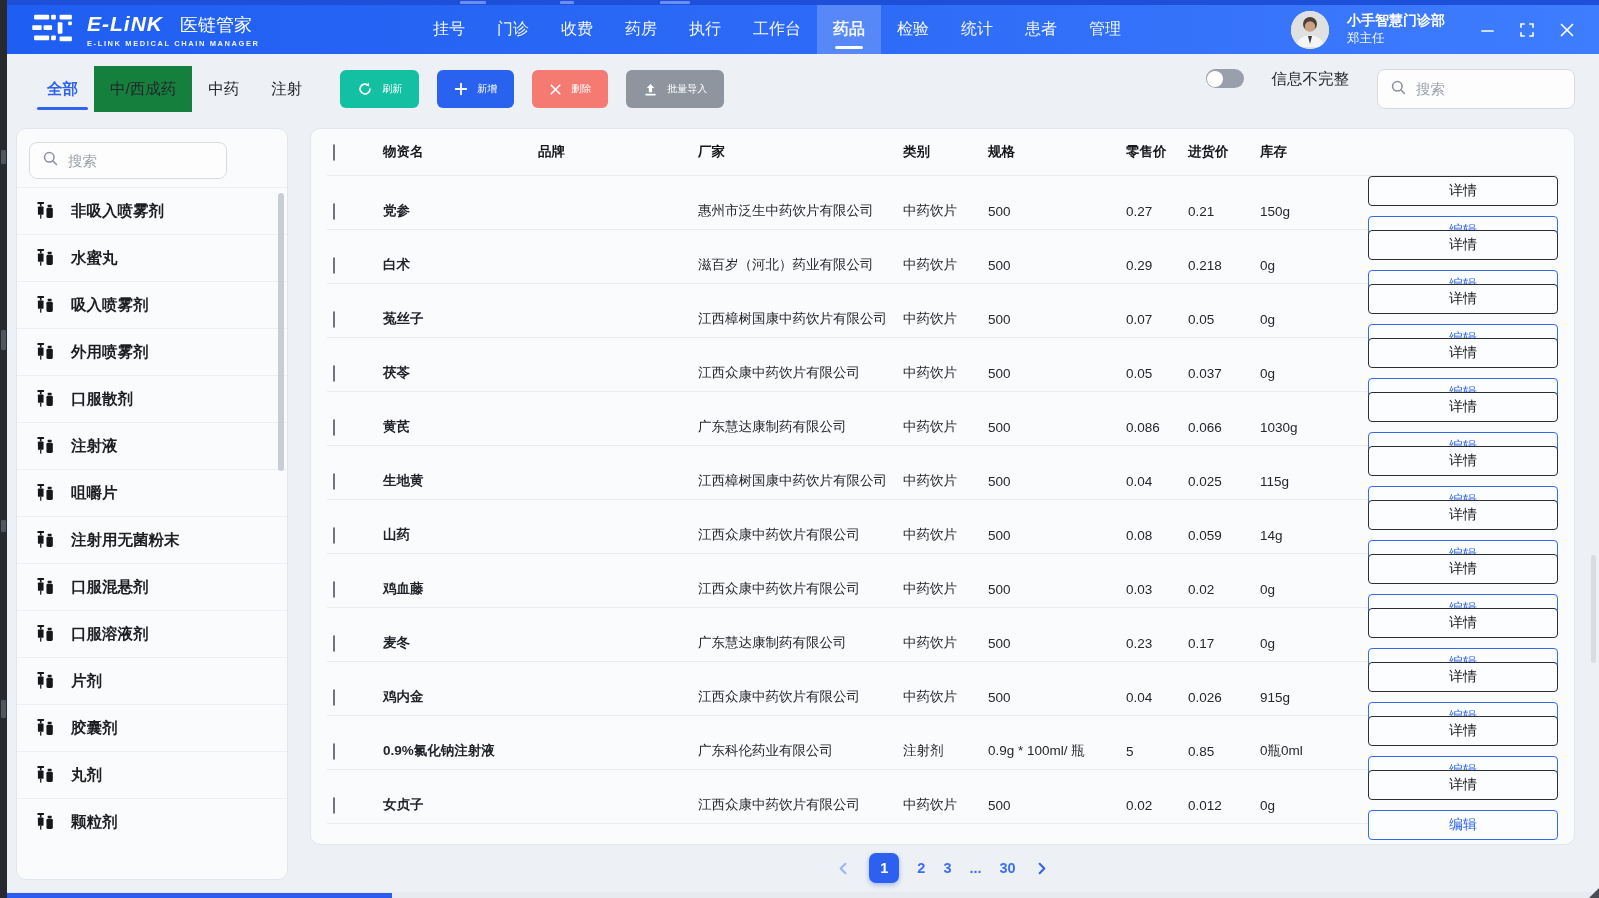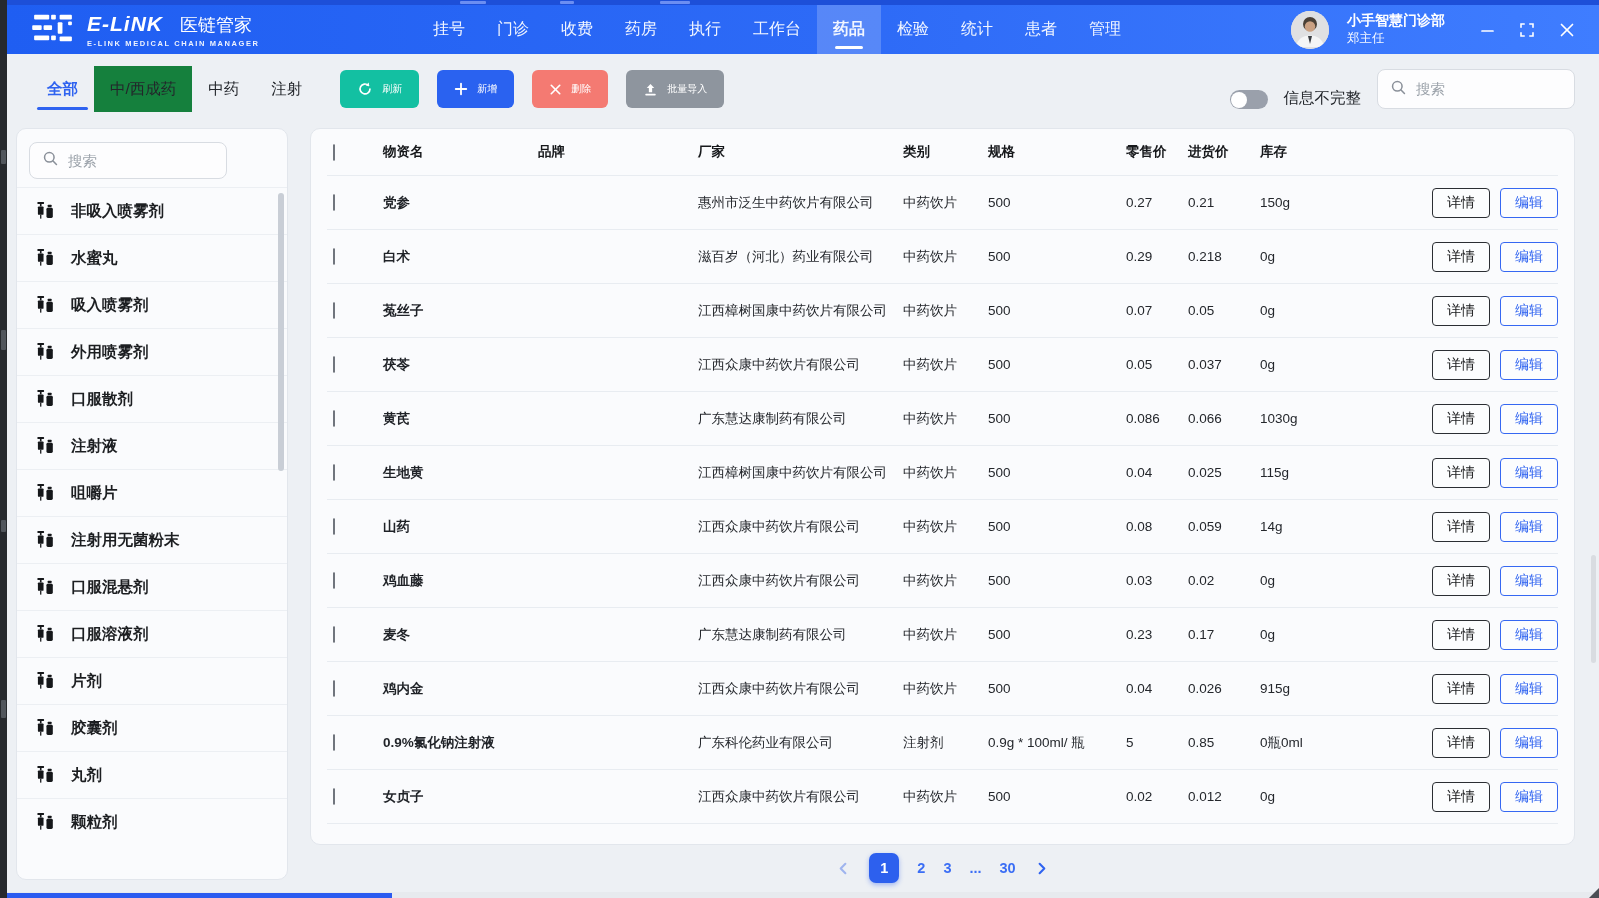--- a/index.html
+++ b/index.html
@@ -57,21 +57,21 @@
 
   .actions { display:flex; align-items:center; gap:18px; margin-left:22px; }
   .act-btn { height:38px; border:none; border-radius:6px; color:#fff; font-size:10px; font-weight:500;
     display:flex; align-items:center; gap:9px; padding:0 17px; cursor:pointer; font-family:inherit; }
   .act-btn.teal { background:#13c0a2; }
   .act-btn.blue { background:#2a62f0; }
   .act-btn.red  { background:#f47a72; }
   .act-btn.gray { background:#8e959e; }
   .act-btn .icn { display:flex; align-items:center; }
 
-  .toolbar-right { margin-left:auto; display:flex; align-items:flex-end; gap:16px; }
+  .toolbar-right { margin-left:auto; display:flex; align-items:flex-start; gap:28px; }
   .toggle { width:38px; height:19px; border-radius:10px; background:#9aa0ab; position:relative; cursor:pointer; flex:0 0 auto; }
   .toggle .knob { position:absolute; left:1.5px; top:1.5px; width:16px; height:16px; border-radius:50%; background:#fff; }
   .toggle-label { font-size:15.5px; color:#23262b; }
   .searchbox { width:198px; height:40px; background:#fdfdfe; border:1px solid #d8dce2; border-radius:8px;
     display:flex; align-items:center; gap:9px; padding:0 12px; }
   .searchbox input { border:none; outline:none; background:transparent; font-size:14.5px; width:100%;
     color:#33363b; font-family:inherit; }
   .searchbox input::placeholder { color:#9aa1a9; }
 
   
@@ -87,21 +87,21 @@
   
   .table-card { position:absolute; left:310px; right:24px; top:128px; height:717px; background:#fafbfd;
     border:1px solid #e2e6ec; border-radius:10px; padding:0 16px; overflow:hidden; }
   .trow { display:grid; grid-template-columns:56px 155px 160px 205px 85px 138px 62px 72px 108px 1fr;
     align-items:center; }
   .thead { height:46px; font-size:13.5px; font-weight:700; color:#16181b; }
   .tbody-row { height:54px; border-top:1px solid #e8ecf1; font-size:13.5px; color:#24272c; }
   .cell-name { font-weight:600; color:#1f2227; }
   .checkbox { width:17px; height:17px; border:1.5px solid #70757d; border-radius:3px; background:#fcfdfe;
     margin-left:6px; cursor:pointer; }
-  .cell-actions { display:flex; justify-content:flex-end; gap:10px; }
+  .cell-actions { display:flex; justify-content:flex-end; gap:10px;flex-direction:column; }
   .row-btn { height:30px; padding:0 14px; border-radius:4px; background:#fcfdfe; font-size:14px;
     cursor:pointer; font-family:inherit; }
   .row-btn.detail { border:1px solid #2b2e33; color:#17181a; }
   .row-btn.edit { border:1px solid #3668f2; color:#2f63f0; }
   .row-filler { border-top:1px solid #e8ecf1; height:22px; }
 
   
   .pagination { position:absolute; left:310px; right:24px; bottom:13px; height:34px;
     display:flex; align-items:center; justify-content:center; gap:18px; font-size:14.5px; z-index:45; }
   .page-num { color:#3b6ef5; font-weight:600; cursor:pointer; }

